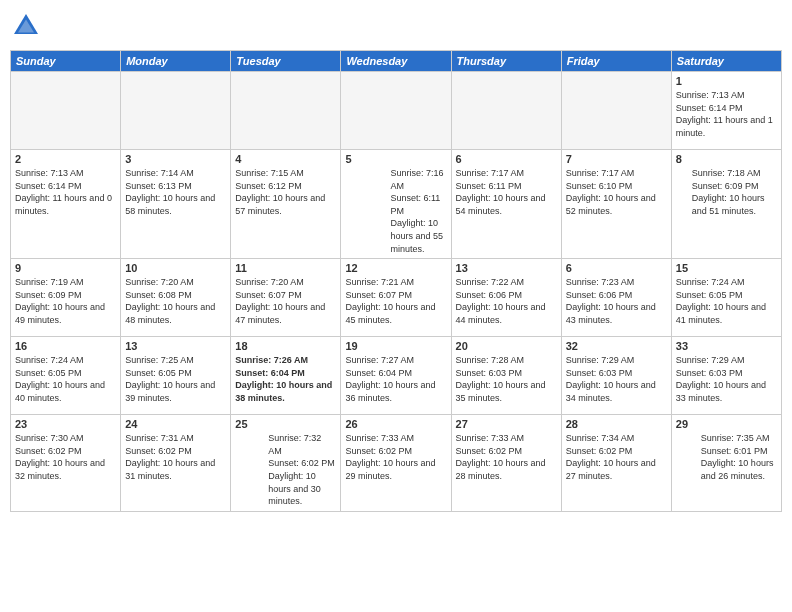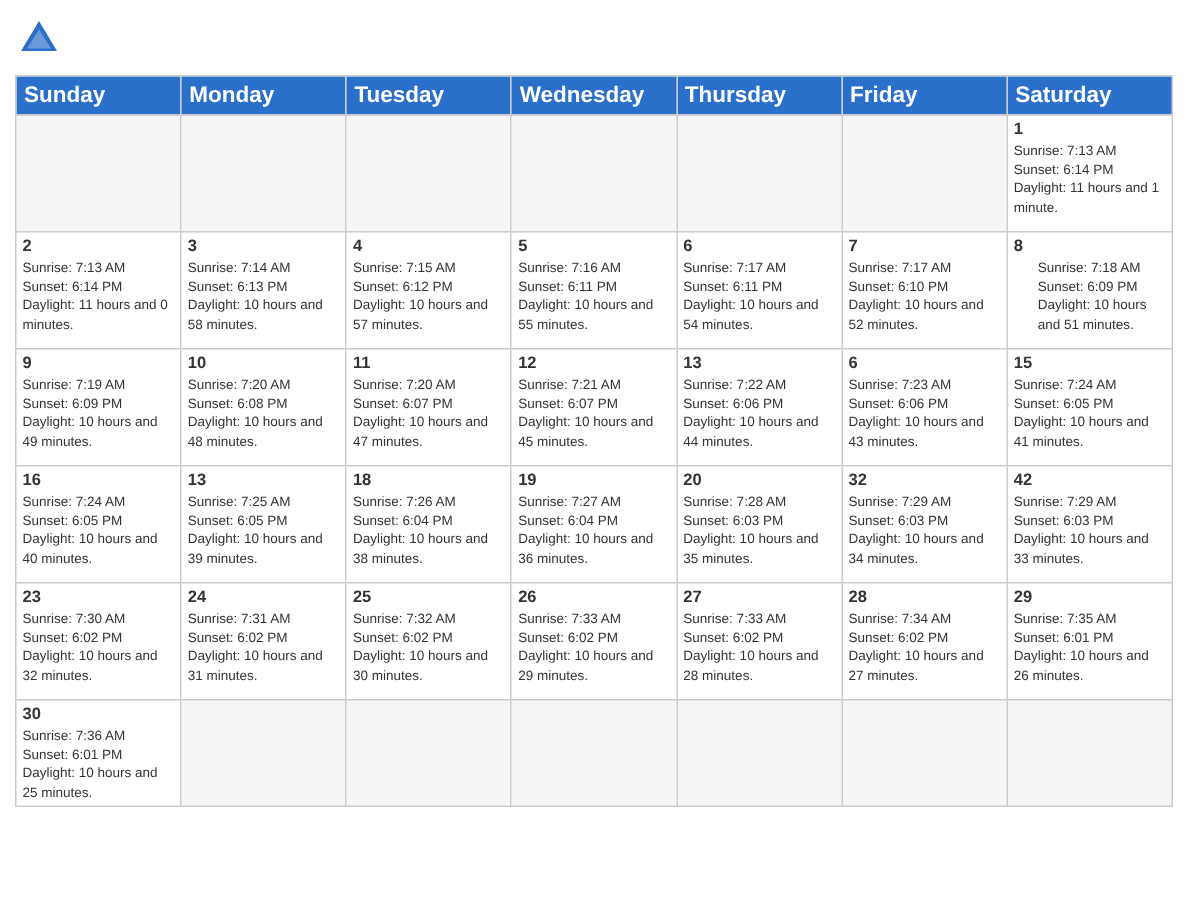--- a/index.html
+++ b/index.html
@@ -53,22 +53,23 @@
     .calendar {
       width: 100%;
       border-collapse: collapse;
       table-layout: fixed;
     }
     .calendar th {
       background: #2a6fc9;
       color: #fff;
       text-align: left;
       padding: 4px 5px;
-      font-size: 15px;
+      font-size: 11px;
       border: 1px solid #ccc;
+      font-style: italic;
     }
     .calendar td {
       border: 1px solid #ccc;
       vertical-align: top;
       padding: 3px 4px;
       font-size: 9.5px;
       color: #333;
       height: 78px;
       background: #fff;
     }
@@ -153,21 +154,21 @@
 Daylight: 10 hours and 58 minutes.</div>
           </td>
           <td>
             <span class="day-number">4</span>
             <div class="cell-text" style="white-space: pre-line;">Sunrise: 7:15 AM
 Sunset: 6:12 PM
 Daylight: 10 hours and 57 minutes.</div>
           </td>
           <td>
             <span class="day-number">5</span>
-            <div class="cell-text" style="white-space: pre-line;">Sunrise: 7:16 AM
+            <div class="cell-text" style="white-space: pre-line; margin-left: 45px;">Sunrise: 7:16 AM
 Sunset: 6:11 PM
 Daylight: 10 hours and 55 minutes.</div>
           </td>
           <td>
             <span class="day-number">6</span>
             <div class="cell-text" style="white-space: pre-line;">Sunrise: 7:17 AM
 Sunset: 6:11 PM
 Daylight: 10 hours and 54 minutes.</div>
           </td>
           <td>
@@ -235,21 +236,21 @@
 Daylight: 10 hours and 40 minutes.</div>
           </td>
           <td>
             <span class="day-number">13</span>
             <div class="cell-text" style="white-space: pre-line;">Sunrise: 7:25 AM
 Sunset: 6:05 PM
 Daylight: 10 hours and 39 minutes.</div>
           </td>
           <td>
             <span class="day-number">18</span>
-            <div class="cell-text" style="white-space: pre-line;">Sunrise: 7:26 AM
+            <div class="cell-text" style="white-space: pre-line; font-weight: bold;">Sunrise: 7:26 AM
 Sunset: 6:04 PM
 Daylight: 10 hours and 38 minutes.</div>
           </td>
           <td>
             <span class="day-number">19</span>
             <div class="cell-text" style="white-space: pre-line;">Sunrise: 7:27 AM
 Sunset: 6:04 PM
 Daylight: 10 hours and 36 minutes.</div>
           </td>
           <td>
@@ -258,42 +259,42 @@
 Sunset: 6:03 PM
 Daylight: 10 hours and 35 minutes.</div>
           </td>
           <td>
             <span class="day-number">32</span>
             <div class="cell-text" style="white-space: pre-line;">Sunrise: 7:29 AM
 Sunset: 6:03 PM
 Daylight: 10 hours and 34 minutes.</div>
           </td>
           <td>
-            <span class="day-number">42</span>
+            <span class="day-number">33</span>
             <div class="cell-text" style="white-space: pre-line;">Sunrise: 7:29 AM
 Sunset: 6:03 PM
 Daylight: 10 hours and 33 minutes.</div>
           </td>
         </tr>
         <tr>
           <td>
             <span class="day-number">23</span>
             <div class="cell-text" style="white-space: pre-line;">Sunrise: 7:30 AM
 Sunset: 6:02 PM
 Daylight: 10 hours and 32 minutes.</div>
           </td>
           <td>
             <span class="day-number">24</span>
             <div class="cell-text" style="white-space: pre-line;">Sunrise: 7:31 AM
 Sunset: 6:02 PM
 Daylight: 10 hours and 31 minutes.</div>
           </td>
           <td>
             <span class="day-number">25</span>
-            <div class="cell-text" style="white-space: pre-line;">Sunrise: 7:32 AM
+            <div class="cell-text" style="white-space: pre-line; margin-left: 33px;">Sunrise: 7:32 AM
 Sunset: 6:02 PM
 Daylight: 10 hours and 30 minutes.</div>
           </td>
           <td>
             <span class="day-number">26</span>
             <div class="cell-text" style="white-space: pre-line;">Sunrise: 7:33 AM
 Sunset: 6:02 PM
 Daylight: 10 hours and 29 minutes.</div>
           </td>
           <td>
@@ -303,34 +304,20 @@
 Daylight: 10 hours and 28 minutes.</div>
           </td>
           <td>
             <span class="day-number">28</span>
             <div class="cell-text" style="white-space: pre-line;">Sunrise: 7:34 AM
 Sunset: 6:02 PM
 Daylight: 10 hours and 27 minutes.</div>
           </td>
           <td>
             <span class="day-number">29</span>
-            <div class="cell-text" style="white-space: pre-line;">Sunrise: 7:35 AM
+            <div class="cell-text" style="white-space: pre-line; margin-left: 25px;">Sunrise: 7:35 AM
 Sunset: 6:01 PM
 Daylight: 10 hours and 26 minutes.</div>
           </td>
-        </tr>
-        <tr>
-          <td class="last-row">
-            <span class="day-number">30</span>
-            <div class="cell-text" style="white-space: pre-line;">Sunrise: 7:36 AM
-Sunset: 6:01 PM
-Daylight: 10 hours and 25 minutes.</div>
-          </td>
-          <td class="last-row empty"></td>
-          <td class="last-row empty"></td>
-          <td class="last-row empty"></td>
-          <td class="last-row empty"></td>
-          <td class="last-row empty"></td>
-          <td class="last-row empty"></td>
         </tr>
       </tbody>
   </table>
 </div>
 
 </body></html>

